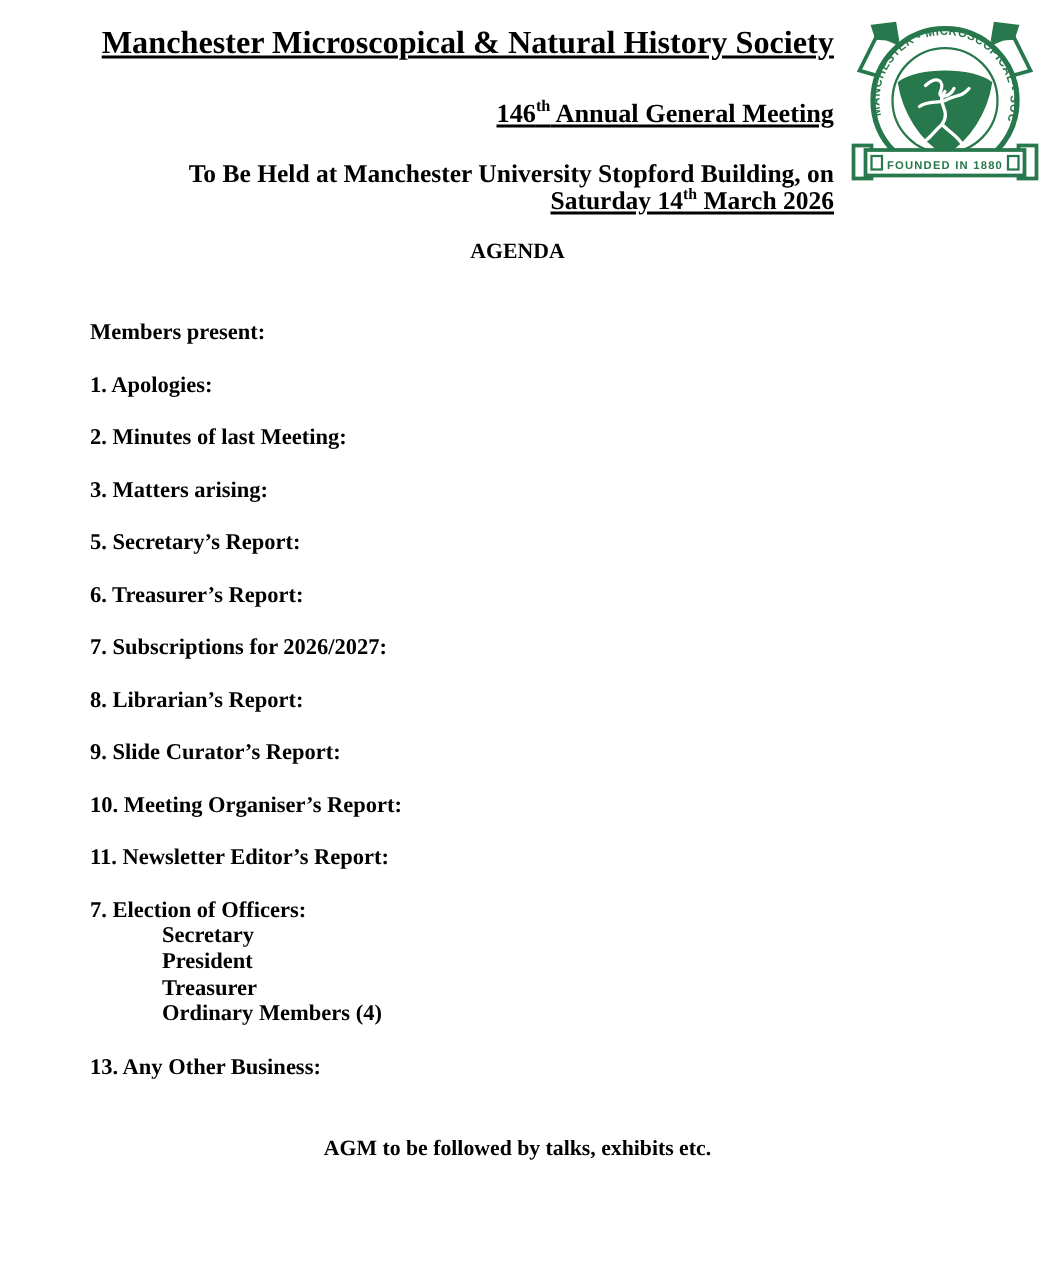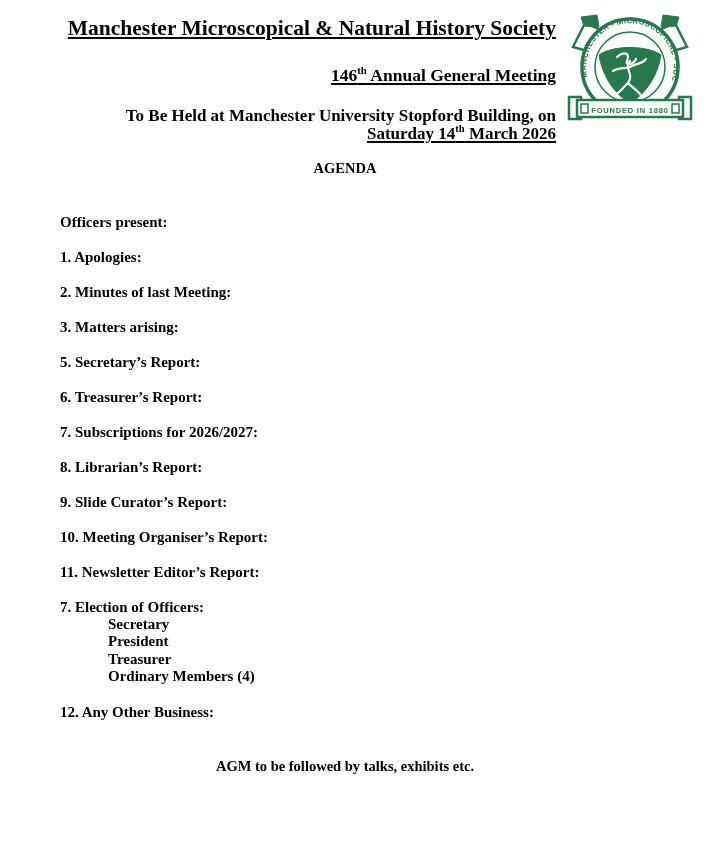--- a/index.html
+++ b/index.html
@@ -145,21 +145,21 @@
     </h2>
     <p class="venue">
       <span>To Be Held at Manchester University Stopford Building, on</span><br>
       <span class="u-thin"><span>Saturday 14</span><sup>th</sup><span> March 2026</span></span>
     </p>
   </header>
 
   <p class="agenda-label">AGENDA</p>
 
   <main class="agenda">
-    <p class="item">Officers present:</p>
+    <p class="item">Members present:</p>
     <p class="item">1. Apologies:</p>
     <p class="item">2. Minutes of last Meeting:</p>
     <p class="item">3. Matters arising:</p>
     <p class="item">5. Secretary’s Report:</p>
     <p class="item">6. Treasurer’s Report:</p>
     <p class="item">7. Subscriptions for 2026/2027:</p>
     <p class="item">8. Librarian’s Report:</p>
     <p class="item">9. Slide Curator’s Report:</p>
     <p class="item">10. Meeting Organiser’s Report:</p>
     <p class="item">11. Newsletter Editor’s Report:</p>
@@ -167,20 +167,20 @@
     <div class="election-block">
       <p>7. Election of Officers:</p>
       <ul class="sub-list">
         <li>Secretary</li>
         <li>President</li>
         <li>Treasurer</li>
         <li>Ordinary Members (4)</li>
       </ul>
     </div>
 
-    <p class="item">12. Any Other Business:</p>
+    <p class="item">13. Any Other Business:</p>
   </main>
 
   <footer>
     <p class="footer-note">AGM to be followed by talks, exhibits etc.</p>
   </footer>
 
 </div>
 
 </body></html>

